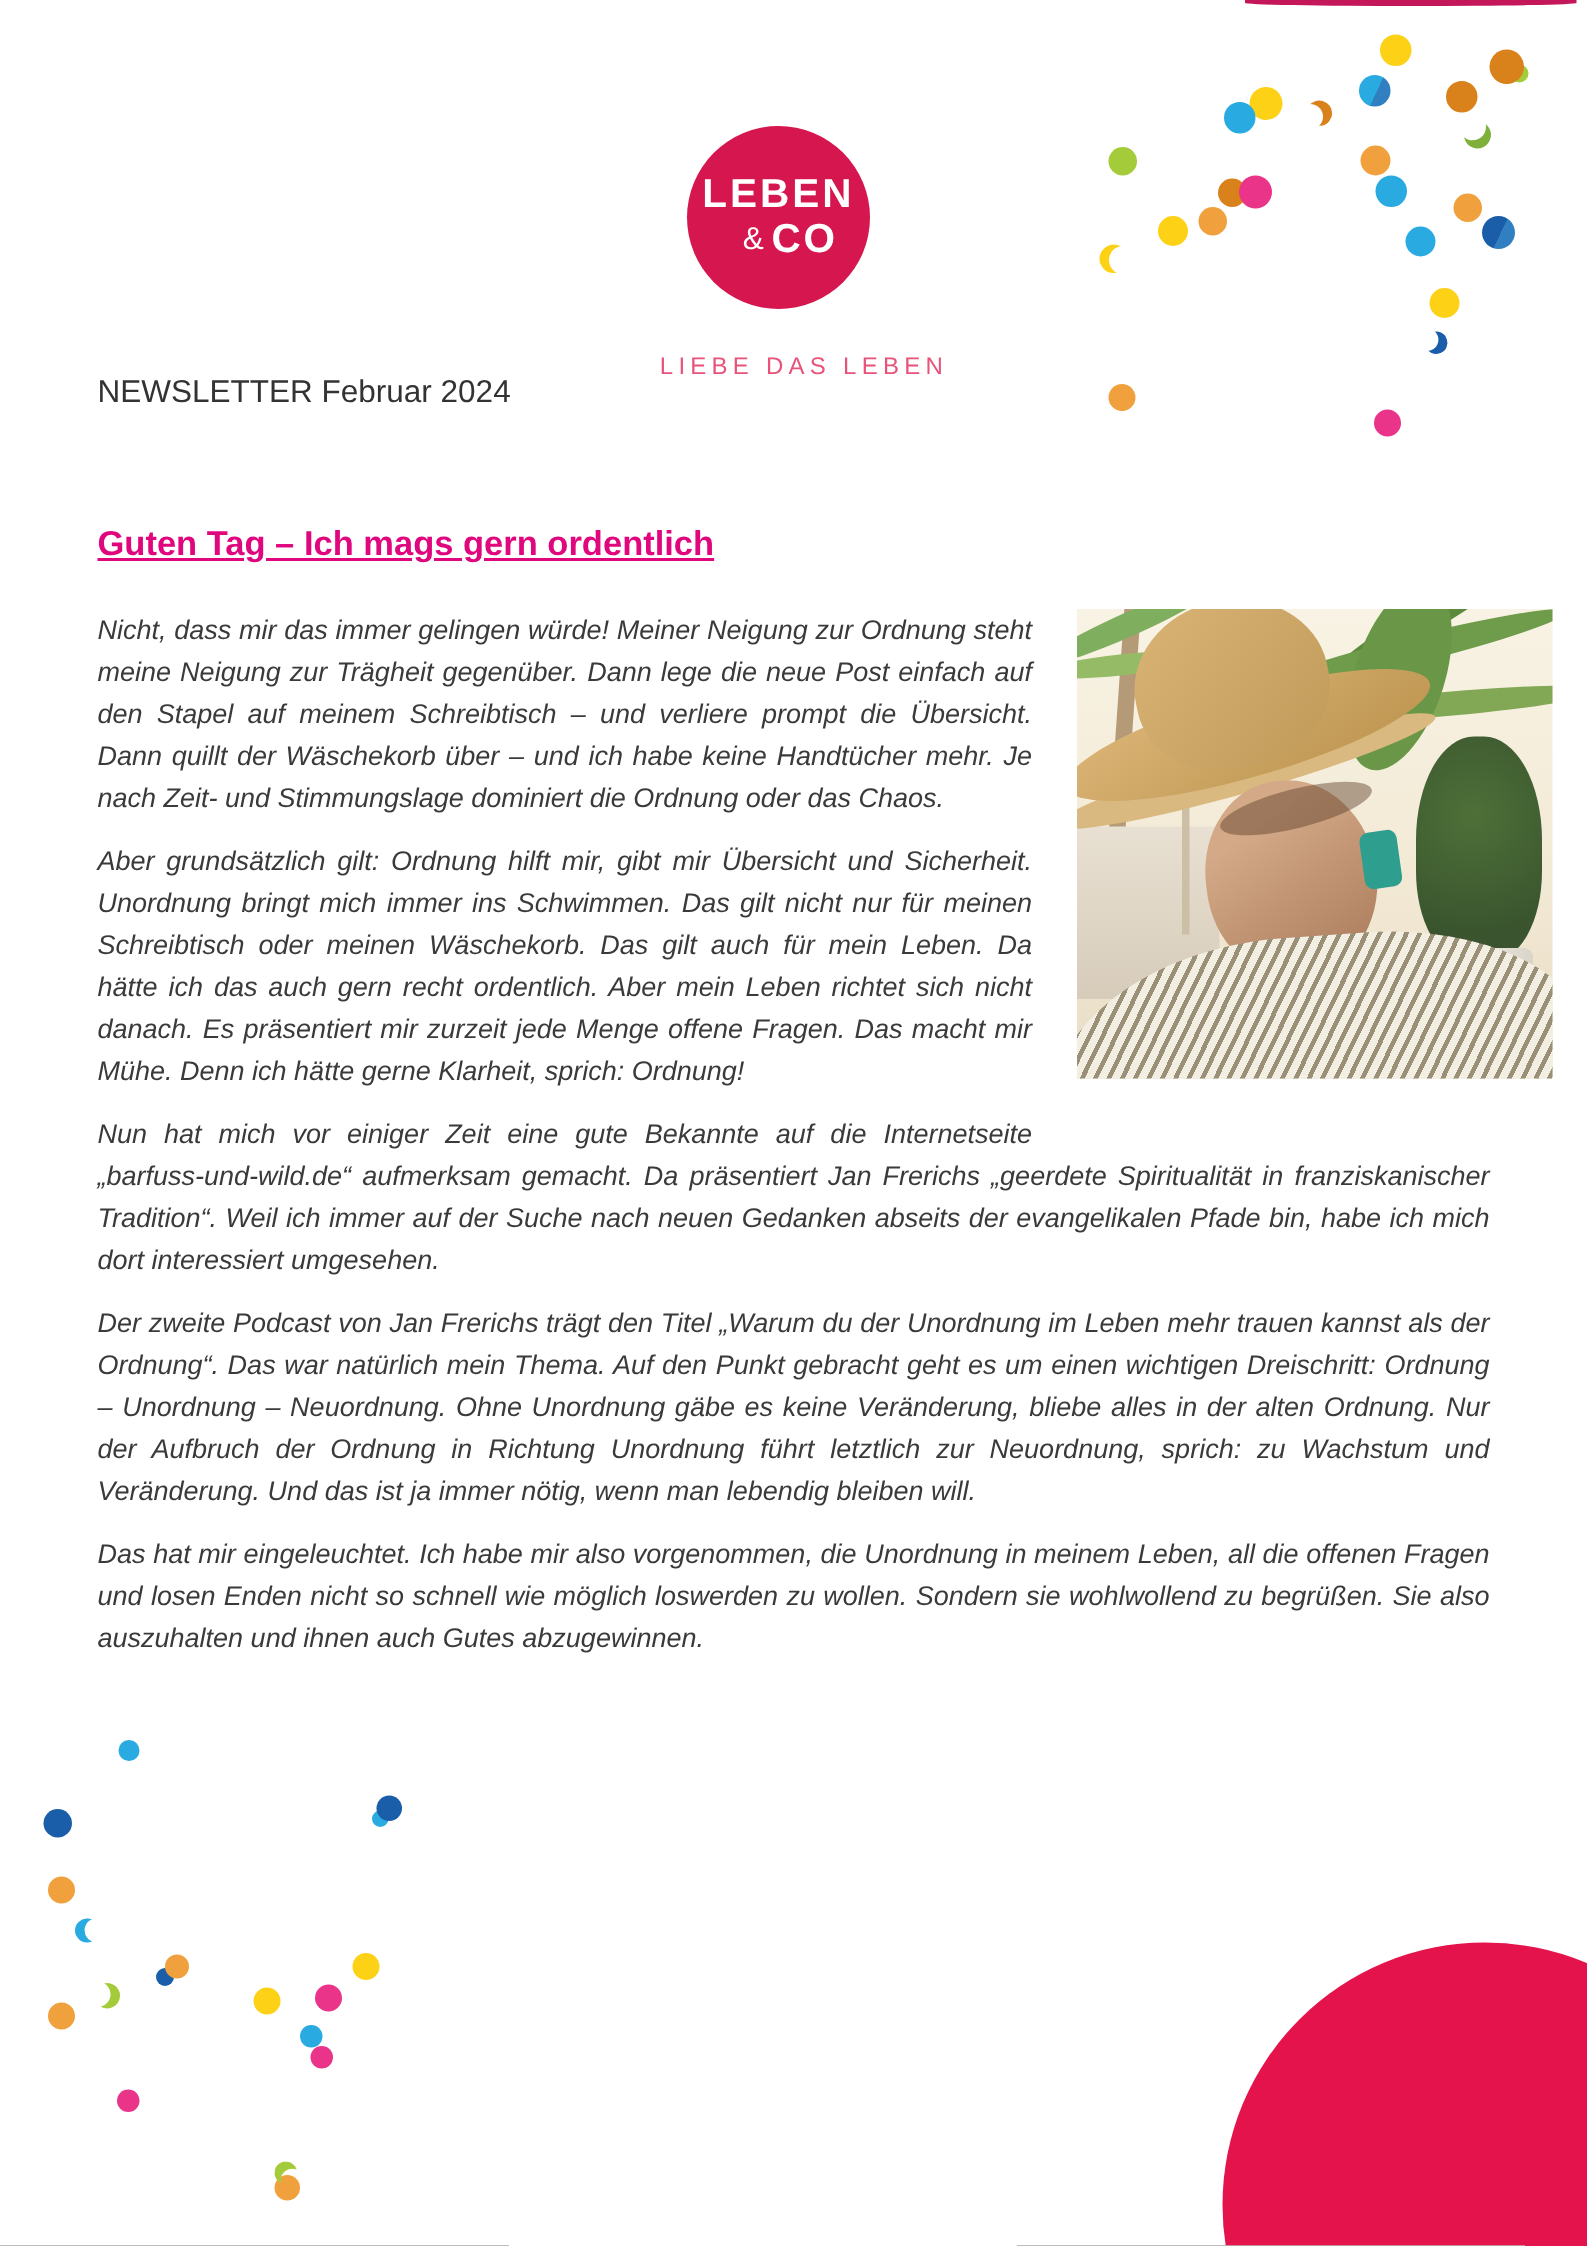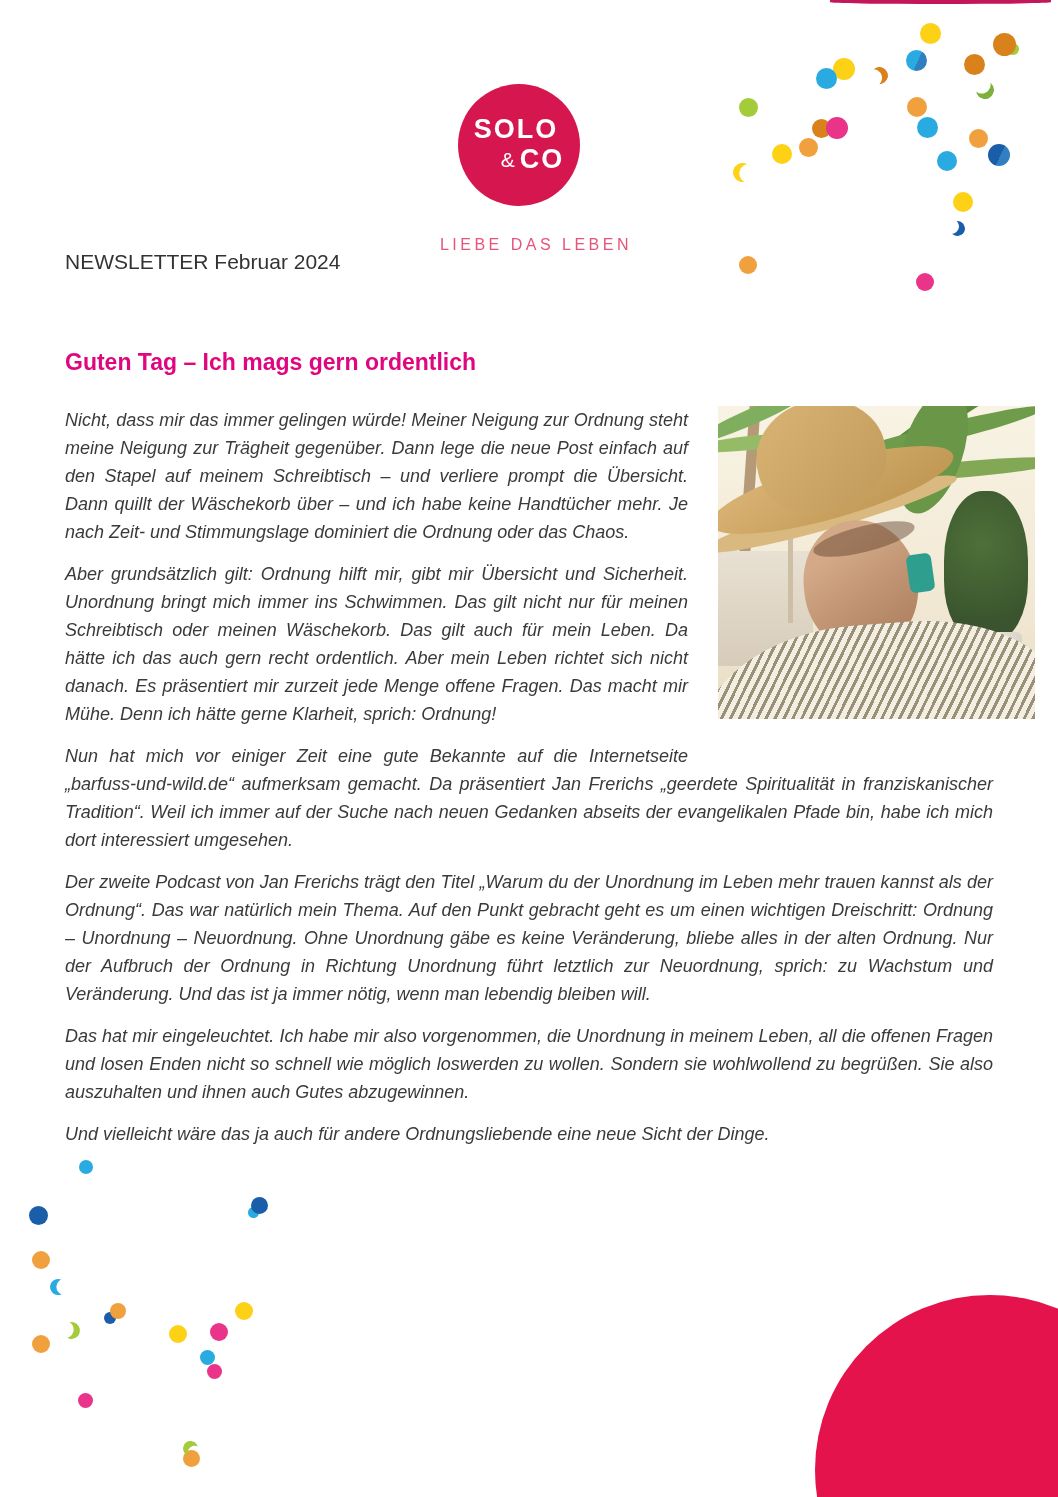--- a/index.html
+++ b/index.html
@@ -35,21 +35,21 @@
     position:absolute; left:428px; top:236px; width:204px; text-align:right;
     color:#e8537a; font-size:16px; letter-spacing:3.5px; font-weight:500; z-index:1;
   }
   .newsletter-title {
     position:absolute; left:65px; top:250px; font-size:21px; color:#333333; z-index:1;
   }
   
   .content { position:absolute; left:65px; top:348px; width:928px; z-index:1; }
   .content h1 {
     margin:0 0 30px 0; font-size:23px; line-height:28px;
-    color:#e0067e; font-weight:bold; font-style:normal;
+    color:#e0067e; font-weight:bold; font-style:normal;text-decoration:underline;
   }
   .content p {
     margin:0 0 14px 0; font-style:italic; font-size:18px; line-height:28px;
     color:#3a3a3a; text-align:justify;
   }
   .content p.signature { margin-top:28px; text-align:left; }
   
   .photo {
     float:right; width:317px; height:313px; margin:0 -42px 34px 30px;
     position:relative; overflow:hidden; background:linear-gradient(180deg,#f8f3e4 0%,#f3ead6 55%,#e8dcc4 100%);
@@ -134,21 +134,21 @@
       <div class="dot" style="height: 15px; width: 15px; left: 206.5px; top: 1363.5px; background: rgb(233, 52, 138);"></div>
       <div class="dot" style="height: 15px; width: 15px; left: 77.5px; top: 1392.5px; background: rgb(233, 52, 138);"></div>
       <div class="dot" style="height: 17px; width: 17px; left: 182.5px; top: 1449.5px; background: rgb(240, 161, 61);"></div>
       <div class="crescent" style="height: 16px; width: 16px; left: 50px; top: 1279px; box-shadow: rgb(41, 171, 226) 5px 4px 0px 0px inset; transform: rotate(-40deg);"></div>
       <div class="crescent" style="height: 17px; width: 17px; left: 62.5px; top: 1321.5px; box-shadow: rgb(164, 203, 57) 5px 4px 0px 0px inset; transform: rotate(150deg);"></div>
       <div class="crescent" style="height: 15px; width: 15px; left: 182.5px; top: 1440.5px; box-shadow: rgb(164, 203, 57) 5px 4px 0px 0px inset; transform: rotate(10deg);"></div>
     </div>
 
   <div class="logo-circle">
     <div class="inner">
-      <span class="logo-word1">SOLO</span>
+      <span class="logo-word1">LEBEN</span>
       <span class="logo-word2-row">
         <span class="logo-amp">&amp;</span>
           <span>CO</span>
       </span>
     </div>
   </div>
   <div class="logo-tagline">LIEBE DAS LEBEN</div>
 
   <div class="newsletter-title">NEWSLETTER Februar 2024</div>
 
@@ -175,16 +175,15 @@
       <div class="ph-eyes"></div>
       <div class="ph-teal"></div>
       <div class="ph-shirt"></div>
     </div>
 
     <p>Nicht, dass mir das immer gelingen würde! Meiner Neigung zur Ordnung steht meine Neigung zur Trägheit gegenüber. Dann lege die neue Post einfach auf den Stapel auf meinem Schreibtisch – und verliere prompt die Übersicht. Dann quillt der Wäschekorb über – und ich habe keine Handtücher mehr. Je nach Zeit- und Stimmungslage dominiert die Ordnung oder das Chaos.</p>
     <p>Aber grundsätzlich gilt: Ordnung hilft mir, gibt mir Übersicht und Sicherheit. Unordnung bringt mich immer ins Schwimmen. Das gilt nicht nur für meinen Schreibtisch oder meinen Wäschekorb. Das gilt auch für mein Leben. Da hätte ich das auch gern recht ordentlich. Aber mein Leben richtet sich nicht danach. Es präsentiert mir zurzeit jede Menge offene Fragen. Das macht mir Mühe. Denn ich hätte gerne Klarheit, sprich: Ordnung!</p>
     <p>Nun hat mich vor einiger Zeit eine gute Bekannte auf die Internetseite „barfuss-und-wild.de“ aufmerksam gemacht. Da präsentiert Jan Frerichs „geerdete Spiritualität in franziskanischer Tradition“. Weil ich immer auf der Suche nach neuen Gedanken abseits der evangelikalen Pfade bin, habe ich mich dort interessiert umgesehen.</p>
     <p>Der zweite Podcast von Jan Frerichs trägt den Titel „Warum du der Unordnung im Leben mehr trauen kannst als der Ordnung“. Das war natürlich mein Thema. Auf den Punkt gebracht geht es um einen wichtigen Dreischritt: Ordnung – Unordnung – Neuordnung. Ohne Unordnung gäbe es keine Veränderung, bliebe alles in der alten Ordnung. Nur der Aufbruch der Ordnung in Richtung Unordnung führt letztlich zur Neuordnung, sprich: zu Wachstum und Veränderung. Und das ist ja immer nötig, wenn man lebendig bleiben will.</p>
     <p>Das hat mir eingeleuchtet. Ich habe mir also vorgenommen, die Unordnung in meinem Leben, all die offenen Fragen und losen Enden nicht so schnell wie möglich loswerden zu wollen. Sondern sie wohlwollend zu begrüßen. Sie also auszuhalten und ihnen auch Gutes abzugewinnen.</p>
-    <p>Und vielleicht wäre das ja auch für andere Ordnungsliebende eine neue Sicht der Dinge.</p>
   </div>
 
 </div>
 
 </body></html>

